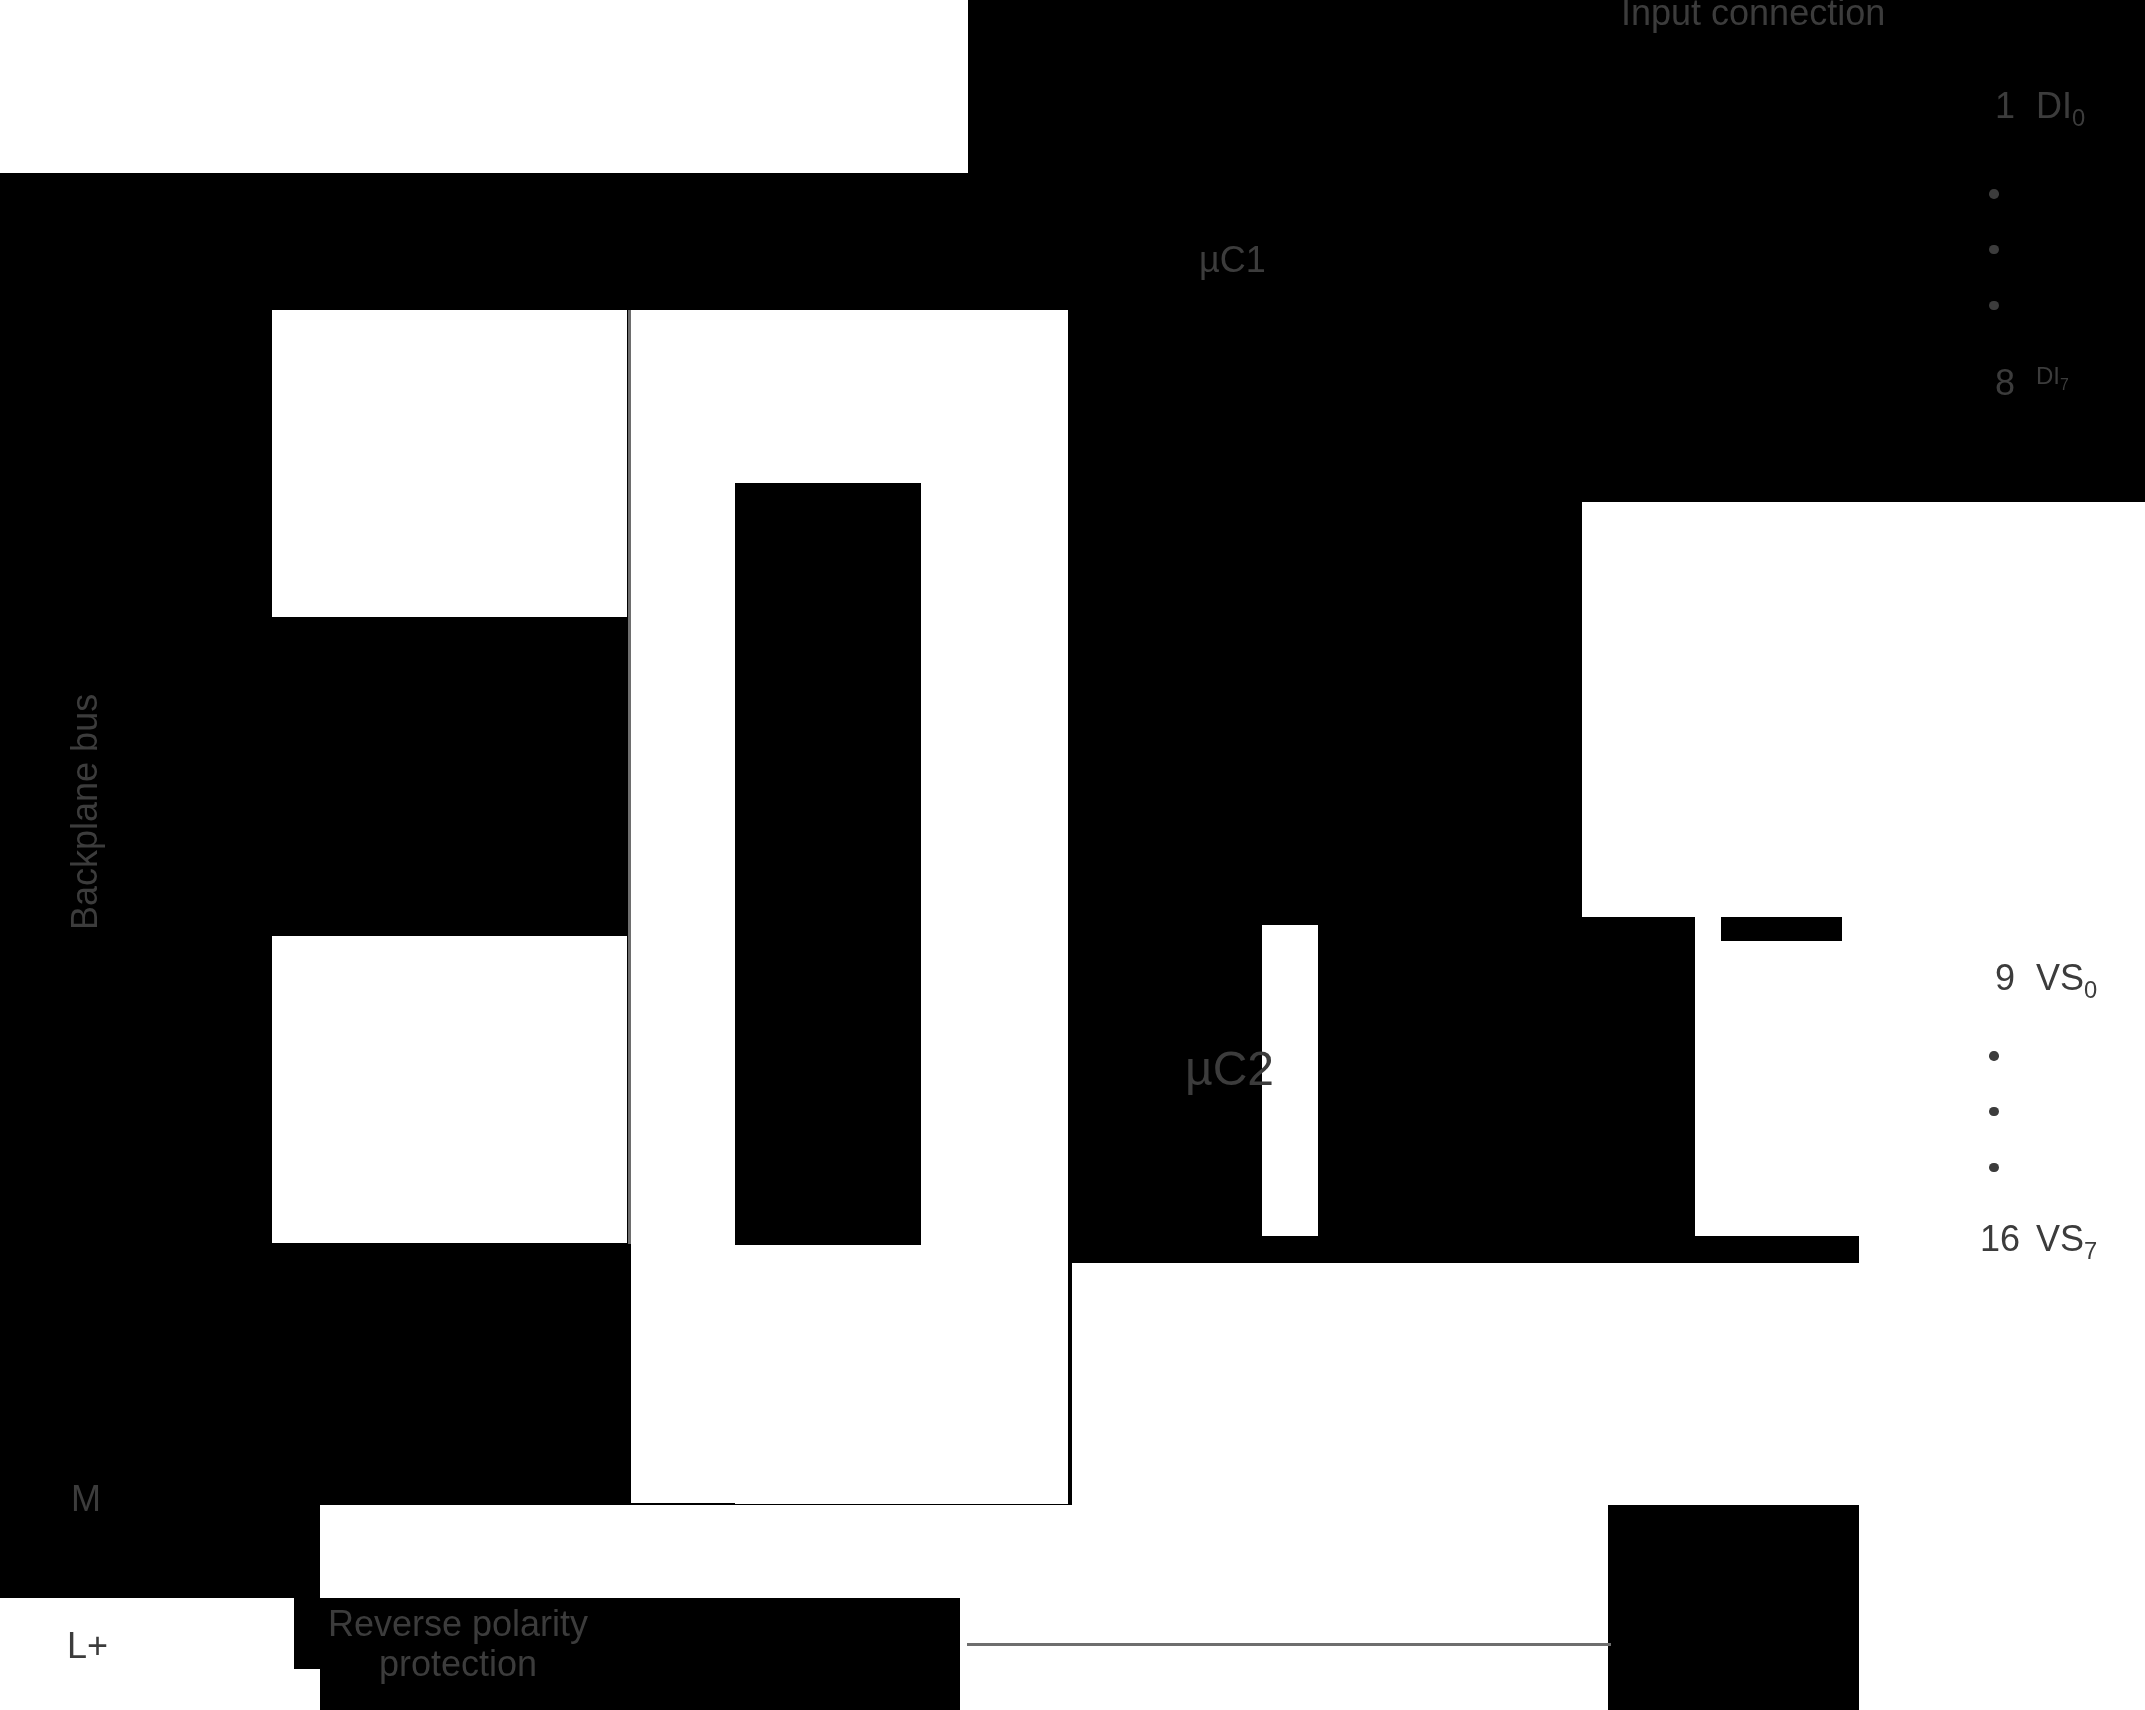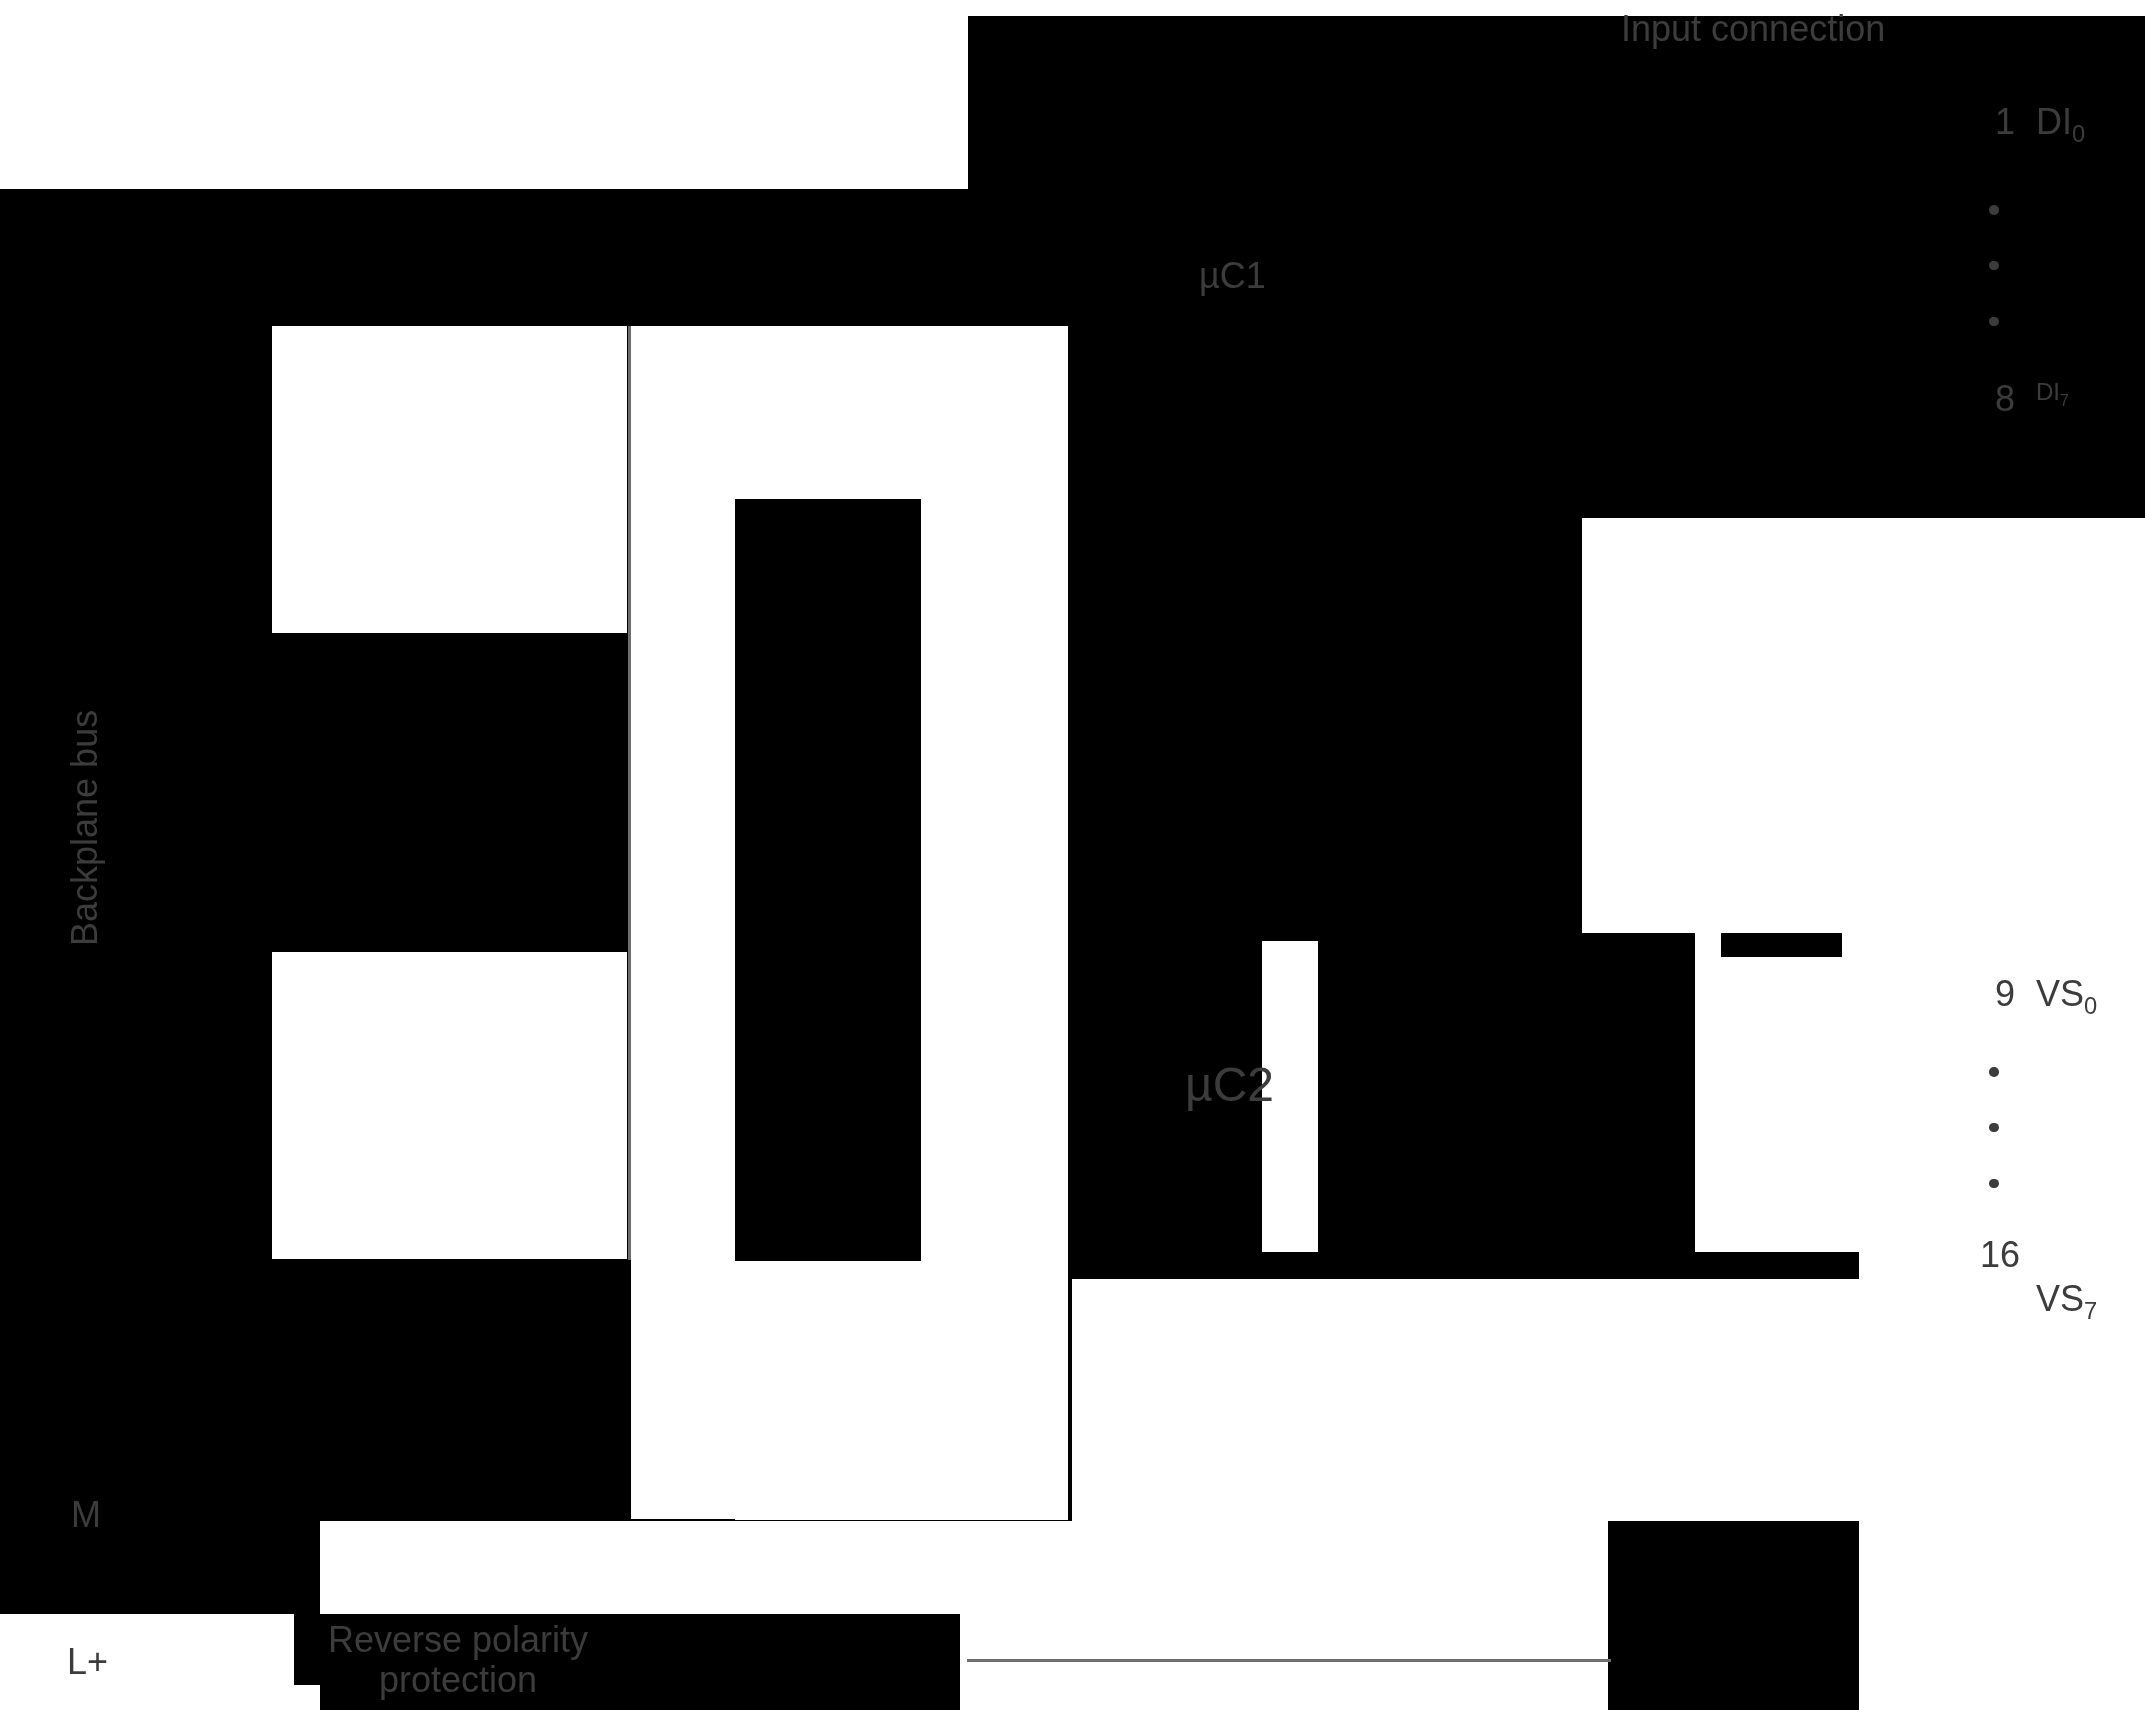--- a/index.html
+++ b/index.html
@@ -11,21 +11,21 @@
     width: 2145px;
     height: 1710px;
     position: relative;
     font-family: "Liberation Sans", sans-serif;
     color: #3c3c3c;
     overflow: hidden;
   }
   #diagram {
     position: absolute;
     left: 0;
-    top: 16px;
+    top: 0;
     width: 2145px;
     height: 1474px;
   }
   .lbl {
     position: absolute;
     color: #3c3c3c;
     font-family: "Liberation Sans", sans-serif;
     line-height: 1.12;
     white-space: pre;
   }
@@ -130,16 +130,16 @@
   <div class="lbl right" style="left:1972px; top:958px; width:43px; font-size:36px;">9</div>
   <div class="lbl" style="left:2036px; top:958px; font-size:36px;"><span>VS</span><span class="sub">0</span></div>
 
   <div class="dots" style="left:1989px; top:1051px; width:10.4px; height:121px;">
     <span></span>
     <span></span>
     <span></span>
   </div>
 
   <div class="lbl right" style="left:1959px; top:1219px; width:61px; font-size:36px;">16</div>
-  <div class="lbl" style="left:2036px; top:1219px; font-size:36px;margin-top:44px;"><span>VS</span><span class="sub">7</span></div>
+  <div class="lbl" style="left:2036px; top:1219px; font-size:36px;"><span>VS</span><span class="sub">7</span></div>
 
 </div>
 
 
 </body></html>

